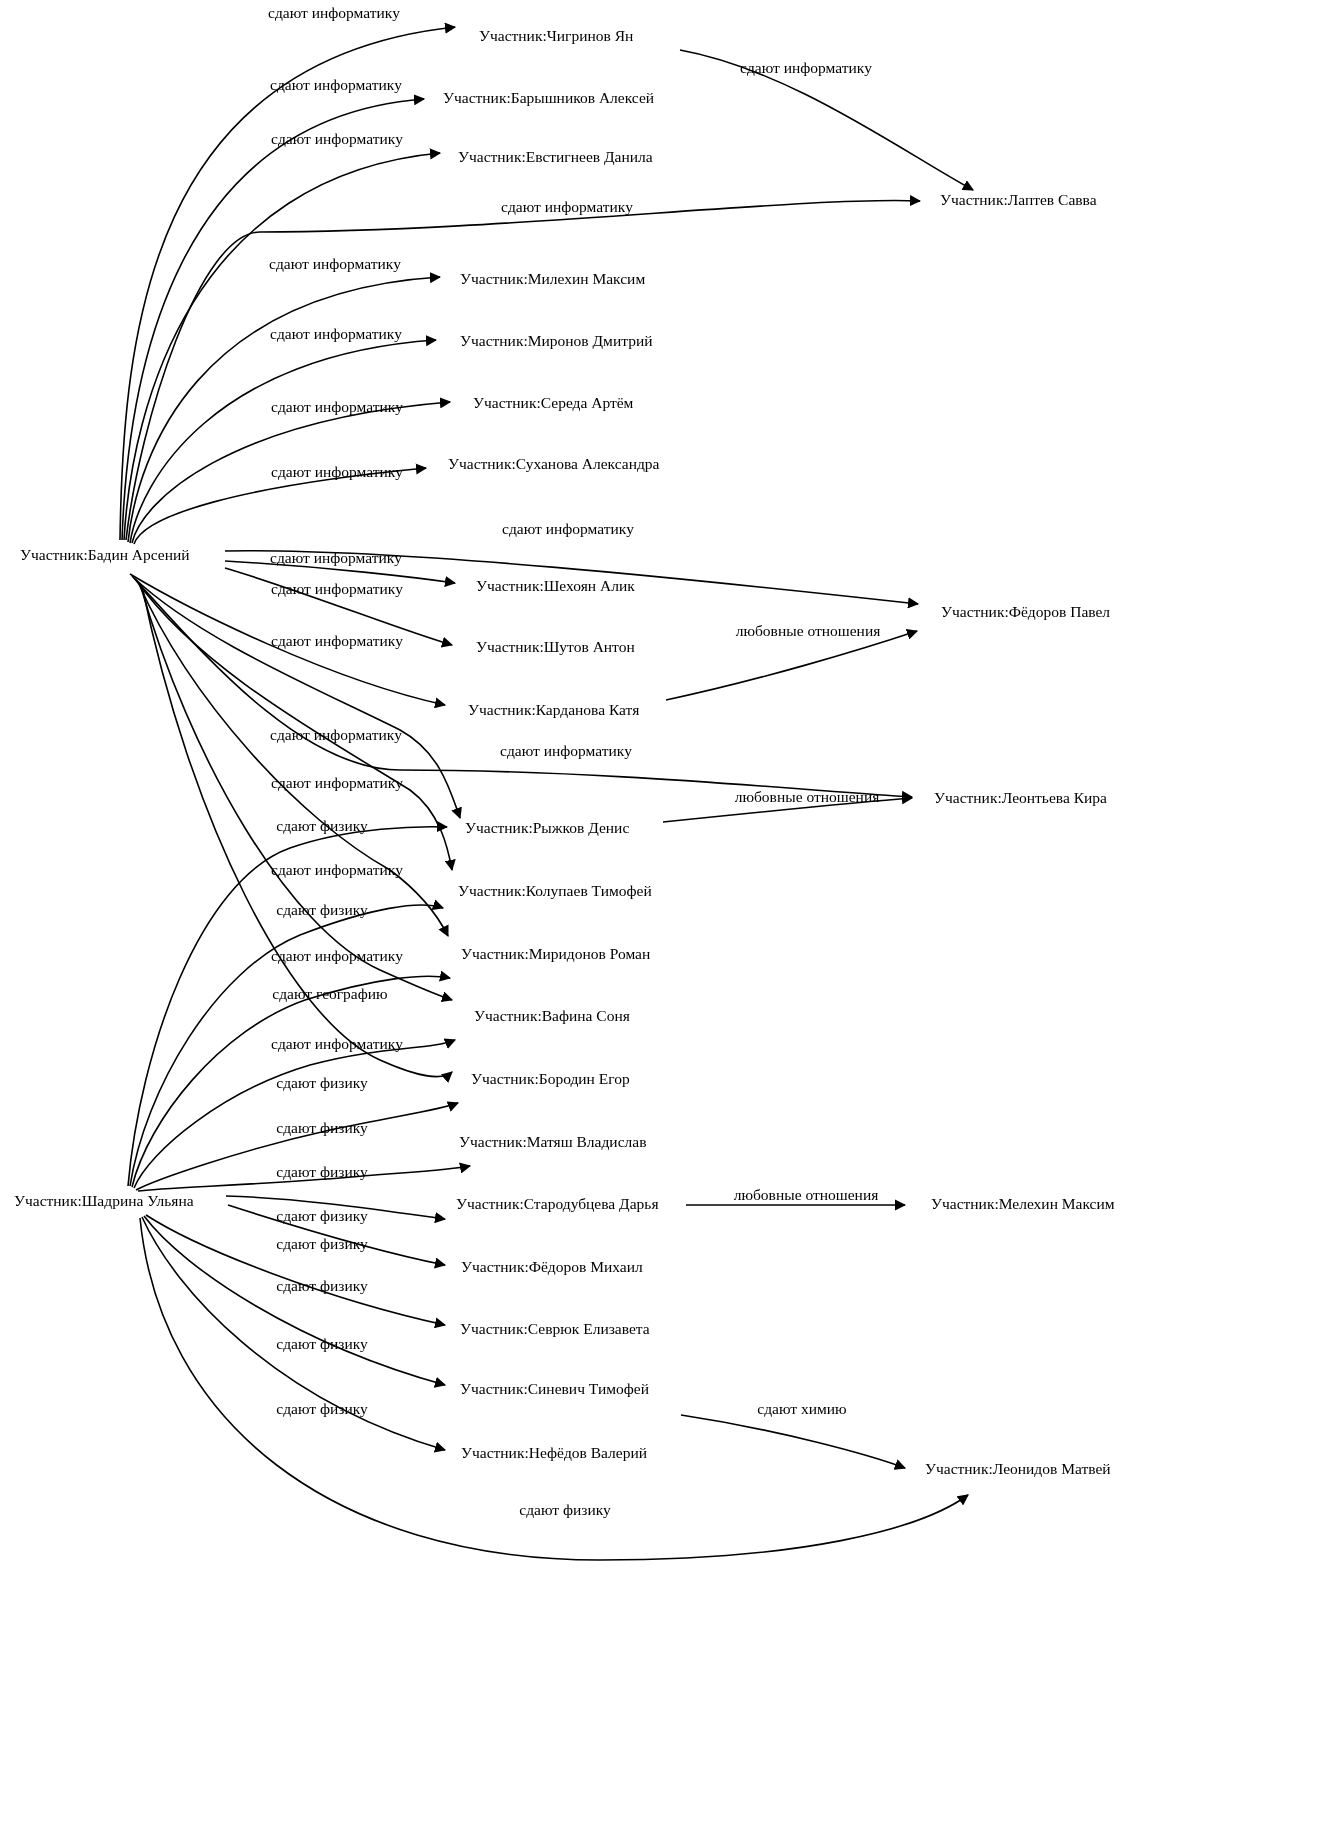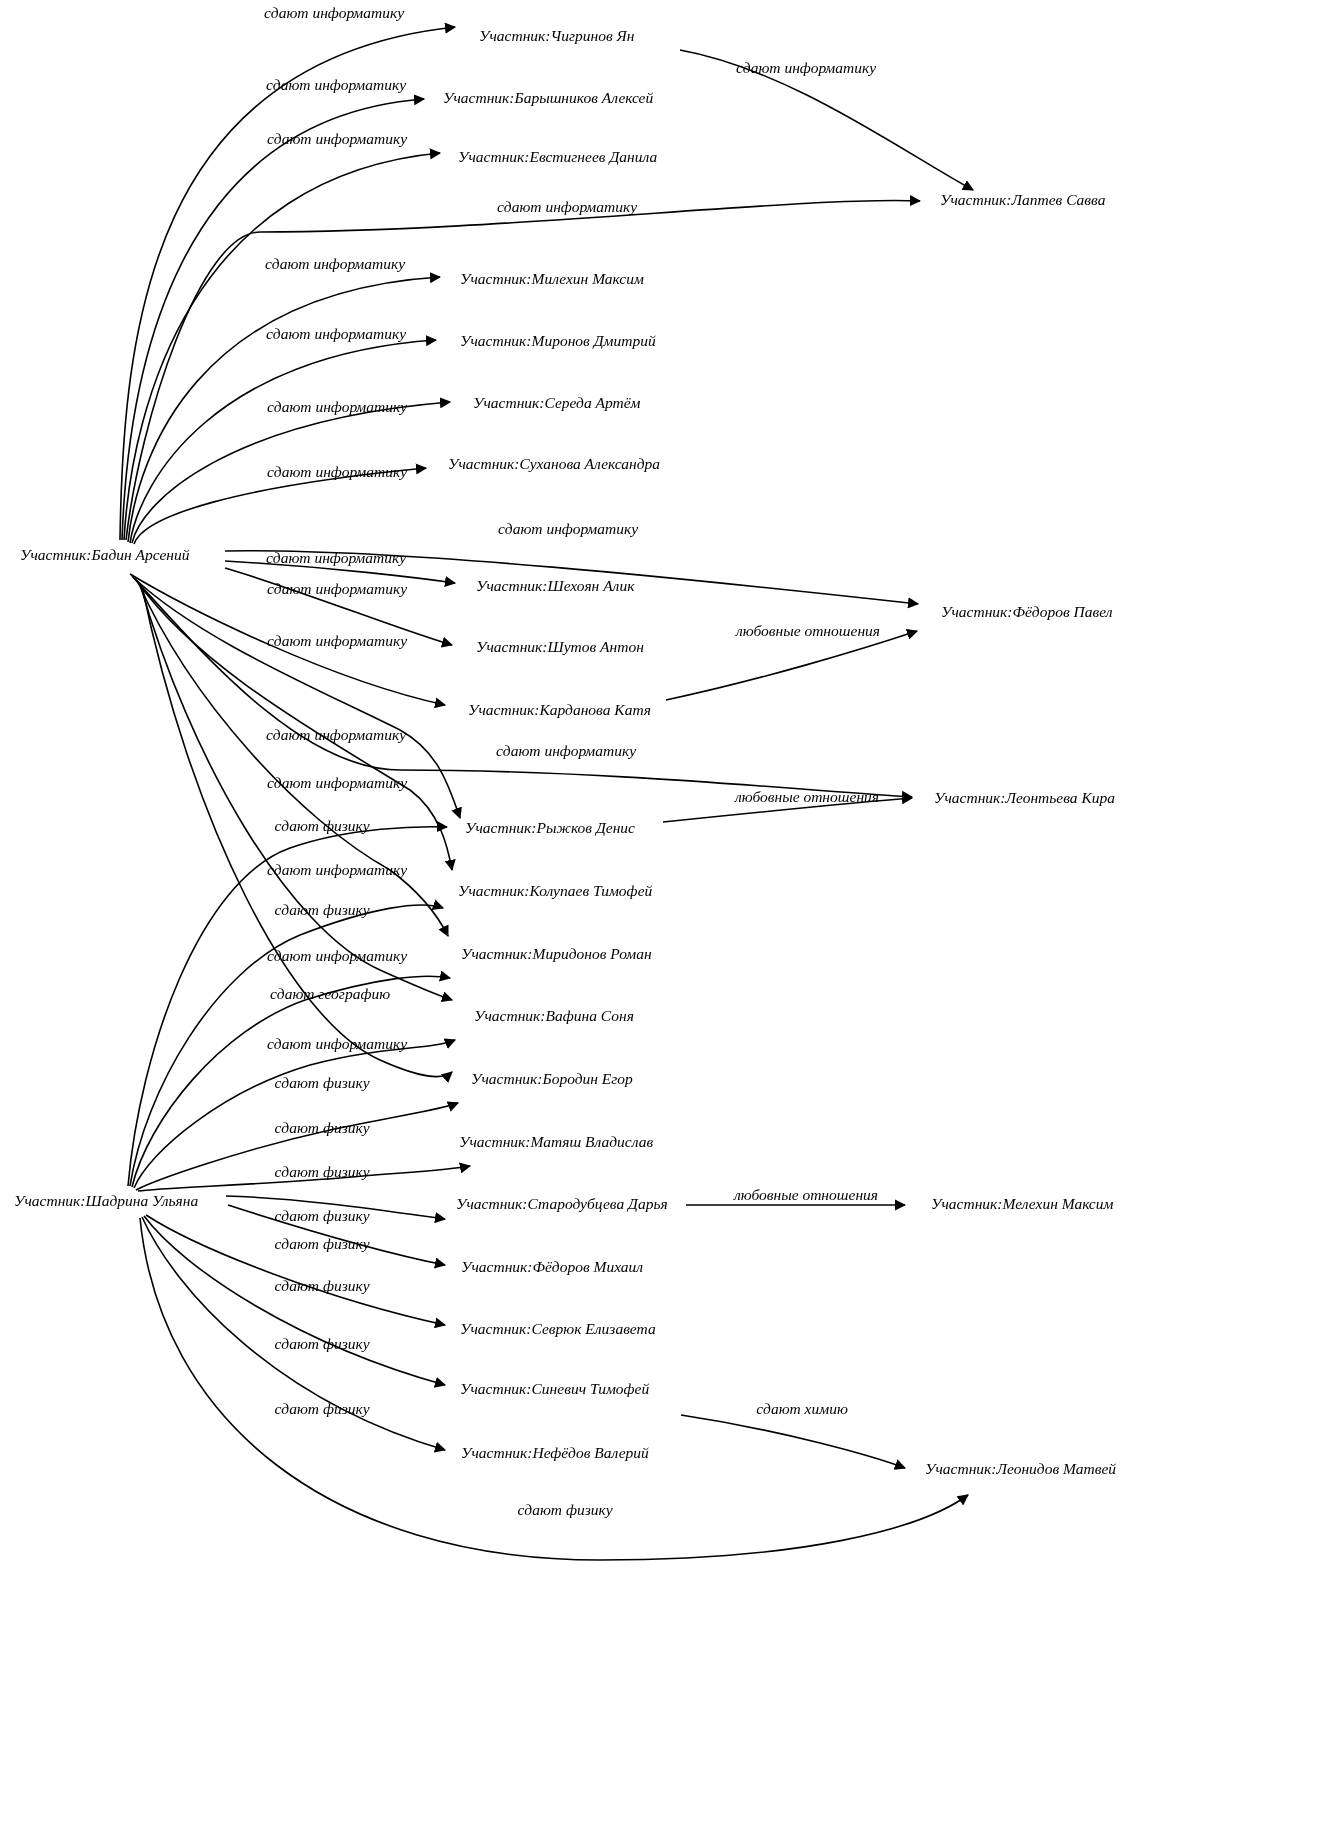--- a/index.html
+++ b/index.html
@@ -3,21 +3,20 @@
 <meta charset="utf-8">
 <style>
   html,body{margin:0;padding:0;background:#ffffff;}
   #canvas{
     position:relative;
     width:1333px;
     height:1821px;
     background:#ffffff;
     font-family:"Liberation Serif", serif;
     overflow:hidden;
-    font-style:italic;
   }
   svg#graph{
     position:absolute;
     left:0; top:0;
     width:1333px;
     height:1821px;
   }
   .edge-path{
     fill:none;
     stroke:#000000;

